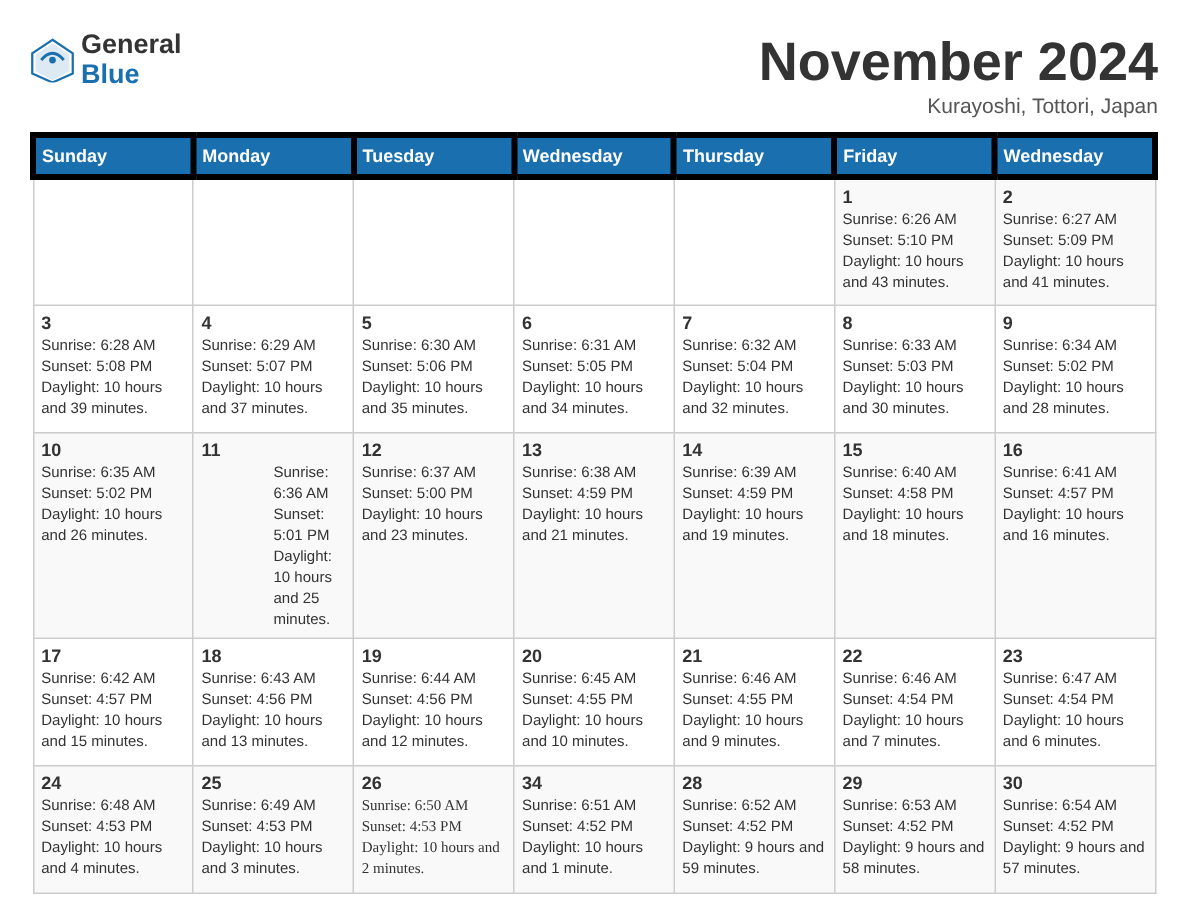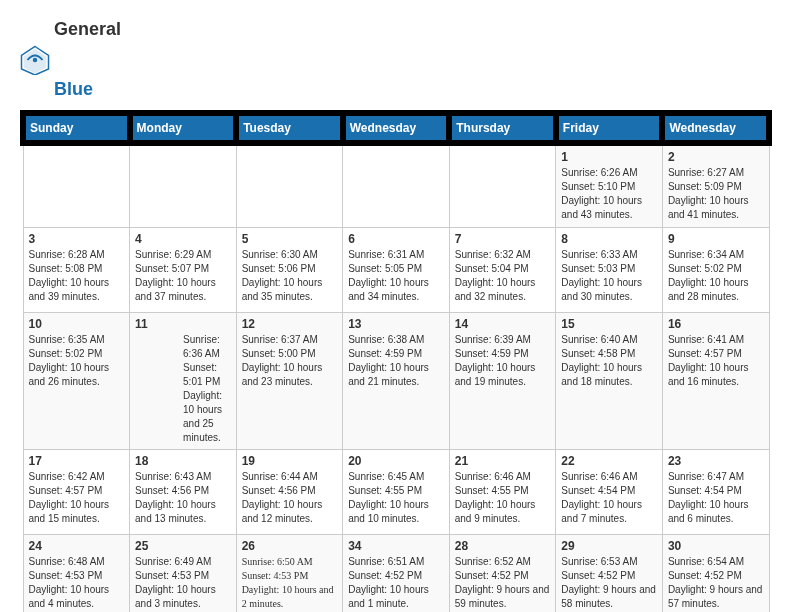--- a/index.html
+++ b/index.html
@@ -20,21 +20,20 @@
       display: flex;
       align-items: center;
       gap: 4px;
     }
     .logo-text {
       display: flex;
       flex-direction: column;
       font-size: 18px;
       font-weight: bold;
       line-height: 1.1;
-      gap: 40px;
     }
     .logo-general { color: #333; }
     .logo-blue { color: #1a6faf; }
     .logo-icon {
       width: 30px;
       height: 30px;
     }
     .title-area {
       text-align: right;
     }
@@ -52,21 +51,21 @@
       border-collapse: collapse;
       table-layout: fixed;
     }
     thead th {
       background-color: #1a6faf;
       color: #fff;
       font-size: 12px;
       font-weight: bold;
       padding: 5px 4px;
       text-align: left;
-      border: 6px solid #000000;
+      border: 4px solid #000000;
     }
     tbody td {
       border: 1px solid #ccc;
       vertical-align: top;
       padding: 4px 5px;
       font-size: 10px;
       color: #333;
       height: 85px;
       background: #fff;
     }
@@ -98,20 +97,22 @@
       <polygon points="20,2 38,14 38,32 20,40 2,32 2,14" fill="none" stroke="#1a6faf" stroke-width="2"></polygon>
       <path d="M10,20 Q20,8 30,20" fill="none" stroke="#1a6faf" stroke-width="2.5"></path>
       <circle cx="20" cy="20" r="3" fill="#1a6faf"></circle>
     </svg>
     <div class="logo-text">
       <span class="logo-general">General</span>
       <span class="logo-blue">Blue</span>
     </div>
   </div>
   <div class="title-area">
+    <div class="month-title">November 2024</div>
+    <div class="location">Kurayoshi, Tottori, Japan</div>
   </div>
 </div>
 
 <table>
   <thead>
     <tr>
     <th>Sunday</th>
         <th>Monday</th>
         <th>Tuesday</th>
         <th>Wednesday</th>

